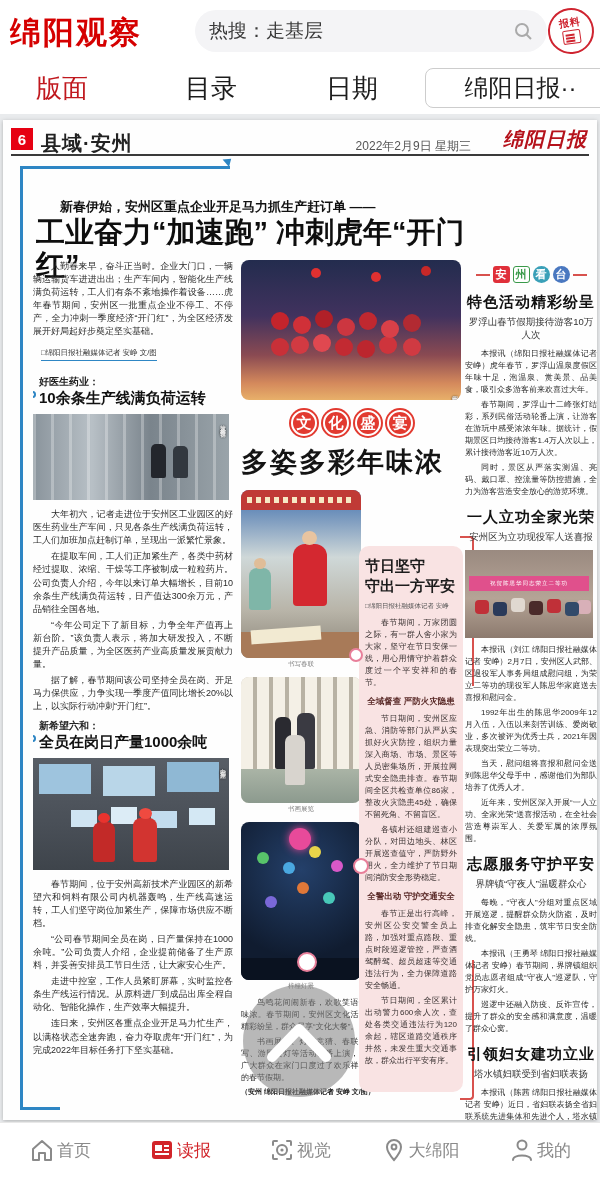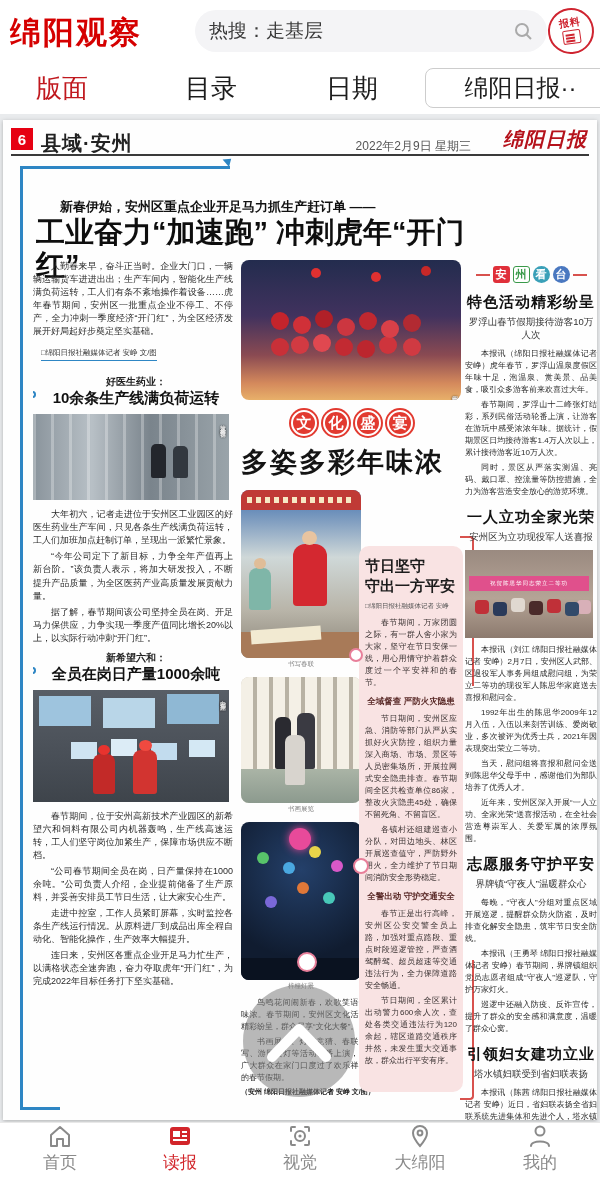--- a/index.html
+++ b/index.html
@@ -47,21 +47,21 @@
 
   
   .np-p { font-size:9px; line-height:1.45; color:#2a2a2a; text-align:justify; text-indent:2em; margin-bottom:3px; }
   .small-p { font-size:8px; line-height:1.5; color:#2a2a2a; text-align:justify; text-indent:2em; margin-bottom:3px; }
   .pcap { font-size:6.5px; color:#808080; text-align:center; margin-top:2px; }
   .vcap { position:absolute; right:2px; top:6px; writing-mode:vertical-rl; font-size:6px; color:#f0f0f0; text-shadow:0 0 2px rgba(0,0,0,.8); letter-spacing:1px; }
 
   
   .colA { position:absolute; left:30px; top:140px; width:200px; height:850px; overflow:hidden; }
   .byline { font-size:7.5px; color:#333; border-bottom:1px solid #2e86c4; display:inline-block; padding-bottom:2px; margin:3px 0 8px 8px; }
-  .subhead { position:relative; margin:6px 0 6px 6px;text-align:center; }
+  .subhead { position:relative; margin:6px 0 6px 6px; }
   .subhead .co { font-size:10px; font-weight:bold; color:#222; }
   .subhead .st { font-size:15px; font-weight:900; color:#111; }
   .blue-dot { position:absolute; left:-10px; top:16px; width:7px; height:7px; border:2px solid #2e86c4; border-radius:50%; background:#fff; }
   .photoA1 { position:relative; width:196px; height:86px; margin:4px 0 8px 0; overflow:hidden; background:linear-gradient(90deg,#8a949c,#b8c0c6 30%,#7a848c 60%,#9aa4aa); }
   .machines { position:absolute; inset:0; background:repeating-linear-gradient(90deg, rgba(255,255,255,.28) 0 3px, transparent 3px 18px); }
   .figA1a { position:absolute; left:118px; top:30px; width:15px; height:34px; background:#23262c; border-radius:5px 5px 2px 2px; }
   .figA1b { position:absolute; left:140px; top:32px; width:15px; height:32px; background:#32383f; border-radius:5px 5px 2px 2px; }
   .photoA2 { position:relative; width:196px; height:112px; margin:4px 0 8px 0; overflow:hidden; background:linear-gradient(180deg,#585e66 0%,#494f57 60%,#3e444b 100%); }
   .bigscreen { position:absolute; left:6px; top:6px; width:52px; height:30px; background:#9ec4de; box-shadow:64px 2px 0 #b9d6e8, 128px -2px 0 #8fb8d4; }
   .monitors { position:absolute; left:38px; top:52px; width:26px; height:17px; background:#cfe4f2; box-shadow:40px -3px 0 #dcecf6, 80px 1px 0 #c2dcee, 118px -2px 0 #d4e8f4; }
@@ -129,21 +129,21 @@
   .photo-jungong { position:relative; width:128px; height:88px; margin:2px 0 6px 0; overflow:hidden; background:linear-gradient(180deg,#9a8a80 0%,#b5a496 55%,#8c7a6e 100%); }
   .jg-banner { position:absolute; left:4px; top:26px; width:120px; height:15px; background:#e0508c; color:#fff; font-size:5.5px; display:flex; align-items:center; justify-content:center; letter-spacing:1px; white-space:nowrap; }
   .jg-crowd { position:absolute; left:10px; top:50px; width:14px; height:14px; border-radius:4px; background:#c03038;
      box-shadow:18px 2px 0 #2a3a5a, 36px -2px 0 #e0d8d0, 54px 1px 0 #4a2a2a, 72px -1px 0 #c03038, 90px 2px 0 #324a6a, 102px 0 0 #d8b0b8; }
 
   
   .backtop { position:absolute; left:243px; top:985px; width:112px; height:112px; border-radius:50%; background:rgba(125,125,125,.55); display:flex; align-items:center; justify-content:center; }
 
   
   .bottom-nav { position:absolute; left:0; top:1122px; width:600px; height:55px; background:#fff; border-top:1px solid #e8e8e8; display:flex; }
-  .nav-item { flex:1; display:flex; flex-direction:column; align-items:center; gap:2px; }
+  .nav-item { flex:1; display:flex; flex-direction:row; align-items:center; justify-content:center; gap:2px; }
   .nav-label { font-size:17px; color:#8a8a8a; }
   .nav-item.active .nav-label { color:#d2252a; }
 </style>
 </head>
 <body>
 
 <div class="screen">
 
   <div class="app-header">
     <div class="logo">绵阳观察</div>
@@ -198,20 +198,21 @@
 
         <div class="photoA1">
           <div class="machines"></div>
           <div class="figA1a"></div>
           <div class="figA1b"></div>
           <div class="vcap">技术人员检查设备</div>
         </div>
 
         <div>
             <p class="np-p">大年初六，记者走进位于安州区工业园区的好医生药业生产车间，只见各条生产线满负荷运转，工人们加班加点赶制订单，呈现出一派繁忙景象。</p>
+            <p class="np-p">在提取车间，工人们正加紧生产，各类中药材经过提取、浓缩、干燥等工序被制成一粒粒药片。公司负责人介绍，今年以来订单大幅增长，目前10余条生产线满负荷运转，日产值达300余万元，产品销往全国各地。</p>
             <p class="np-p">“今年公司定下了新目标，力争全年产值再上新台阶。”该负责人表示，将加大研发投入，不断提升产品质量，为全区医药产业高质量发展贡献力量。</p>
             <p class="np-p">据了解，春节期间该公司坚持全员在岗、开足马力保供应，力争实现一季度产值同比增长20%以上，以实际行动冲刺“开门红”。</p>
           </div>
 
         <div class="subhead">
 
           <div class="blue-dot"></div>
           <div class="co">新希望六和：</div>
           <div class="st">全员在岗日产量1000余吨</div>
         </div>

